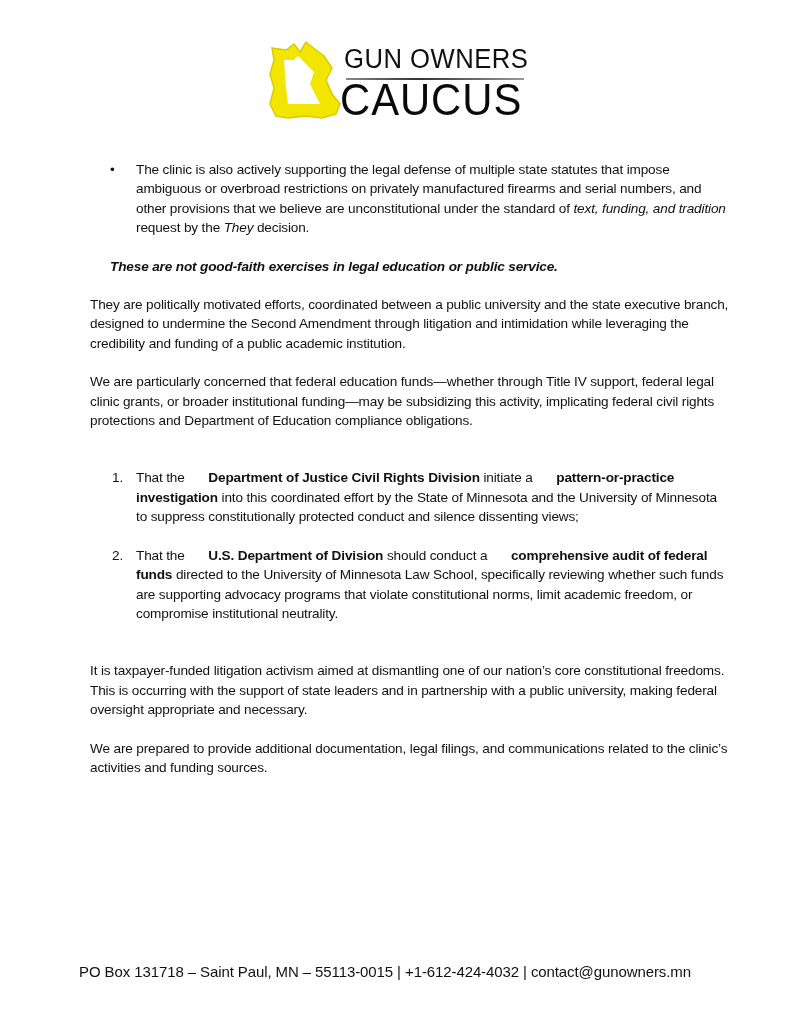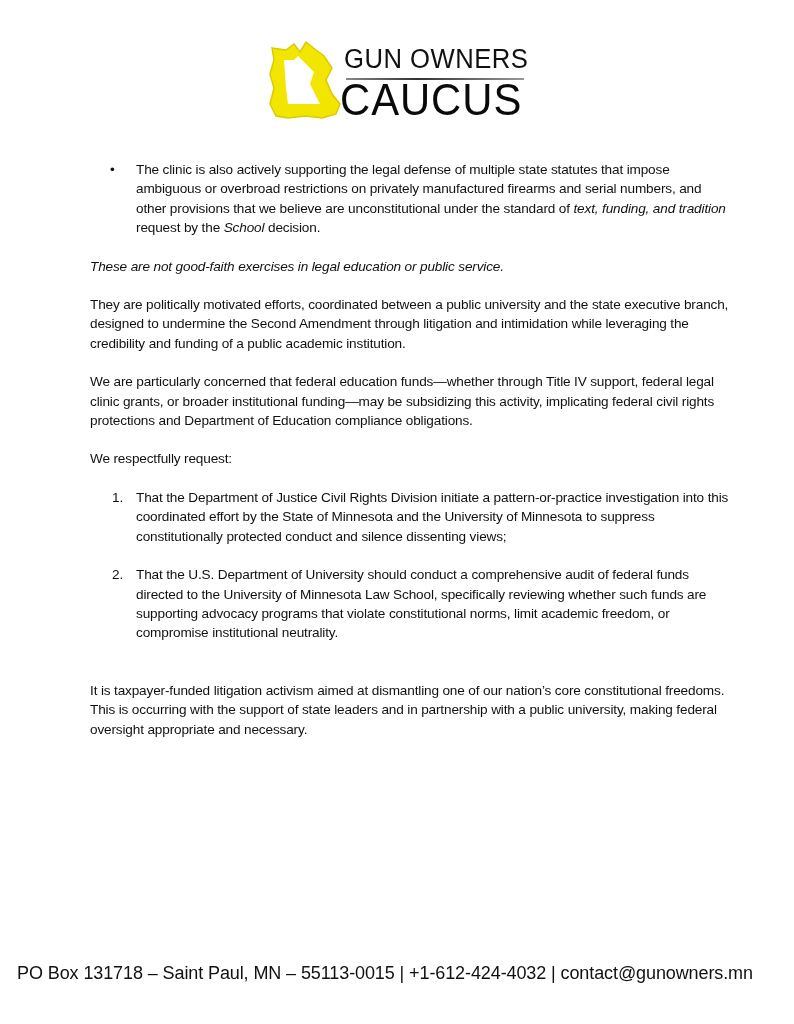--- a/index.html
+++ b/index.html
@@ -29,61 +29,61 @@
   .content {
     position: absolute; left: 90px; top: 160px; width: 640px;
     font-size: 13.6px; line-height: 19.4px; letter-spacing: -0.15px;
   }
   p { margin: 0; }
   .bullet-item { position: relative; padding-left: 46px; }
   .bullet-item .marker { position: absolute; left: 20px; top: 0; }
   .gap { height: 19px; }
   .num-item { position: relative; padding-left: 46px; }
   .num-item .marker { position: absolute; left: 22px; top: 0; }
-  b { font-weight: normal; }
+  b { font-weight: bold; margin-left: 20px; }
   .footer {
     position: absolute; left: 0; width: 770px; top: 963px; text-align: center;
-    font-size: 18px; letter-spacing: -0.1px; color: #111;
+    font-size: 15px; letter-spacing: -0.1px; color: #111;
   }
 </style>
 </head>
 <body>
 
 <div class="logo">
   <svg class="logo-mark" viewBox="0 0 80 82">
     <path d="M6,10 L20,12 L28,6 L34,14 L40,4 L50,12 L58,18 L66,30 L60,42 L66,56 L74,66 L70,76 L56,80 L40,78 L22,80 L10,78 L4,66 L8,50 L4,36 L8,22 Z" fill="#f2e600" stroke="#d8cc00" stroke-width="1.5"></path>
     <path d="M18,22 L28,22 L32,18 L40,26 L48,34 L44,46 L50,58 L54,66 L22,66 L20,50 Z" fill="#ffffff"></path>
   </svg>
   <div class="logo-top">GUN OWNERS</div>
   <div class="logo-rule"></div>
   <div class="logo-bottom">CAUCUS</div>
 </div>
 
 <div class="content">
   <div class="bullet-item">
     <span class="marker">•</span>
-    <p><span>The clinic is also actively supporting the legal defense of multiple state statutes that impose ambiguous or overbroad restrictions on privately manufactured firearms and serial numbers, and other provisions that we believe are unconstitutional under the standard of </span><i>text, funding, and tradition</i><span> request by the </span><i>School</i><span> decision.</span></p>
+    <p><span>The clinic is also actively supporting the legal defense of multiple state statutes that impose ambiguous or overbroad restrictions on privately manufactured firearms and serial numbers, and other provisions that we believe are unconstitutional under the standard of </span><i>text, funding, and tradition</i><span> request by the </span><i>They</i><span> decision.</span></p>
   </div>
   <div class="gap"></div>
   <p><b><i>These are not good-faith exercises in legal education or public service.</i></b></p>
   <div class="gap"></div>
   <p>They are politically motivated efforts, coordinated between a public university and the state executive branch, designed to undermine the Second Amendment through litigation and intimidation while leveraging the credibility and funding of a public academic institution.</p>
   <div class="gap"></div>
   <p>We are particularly concerned that federal education funds—whether through Title IV support, federal legal clinic grants, or broader institutional funding—may be subsidizing this activity, implicating federal civil rights protections and Department of Education compliance obligations.</p>
   <div class="gap"></div>
-  <p><b>We respectfully request:</b></p>
   <div class="gap"></div>
   <div class="num-item">
     <span class="marker">1.</span>
     <p><span>That the </span><b>Department of Justice Civil Rights Division</b><span> initiate a </span><b>pattern-or-practice investigation</b><span> into this coordinated effort by the State of Minnesota and the University of Minnesota to suppress constitutionally protected conduct and silence dissenting views;</span></p>
   </div>
   <div class="gap"></div>
   <div class="num-item">
     <span class="marker">2.</span>
-    <p><span>That the </span><b>U.S. Department of University</b><span> should conduct a </span><b>comprehensive audit of federal funds</b><span> directed to the University of Minnesota Law School, specifically reviewing whether such funds are supporting advocacy programs that violate constitutional norms, limit academic freedom, or compromise institutional neutrality.</span></p>
+    <p><span>That the </span><b>U.S. Department of Division</b><span> should conduct a </span><b>comprehensive audit of federal funds</b><span> directed to the University of Minnesota Law School, specifically reviewing whether such funds are supporting advocacy programs that violate constitutional norms, limit academic freedom, or compromise institutional neutrality.</span></p>
   </div>
   <div class="gap"></div>
   <div class="gap"></div>
   <p>It is taxpayer-funded litigation activism aimed at dismantling one of our nation’s core constitutional freedoms. This is occurring with the support of state leaders and in partnership with a public university, making federal oversight appropriate and necessary.</p>
   <div class="gap"></div>
+  <p>We are prepared to provide additional documentation, legal filings, and communications related to the clinic’s activities and funding sources.</p>
 </div>
 
 <div class="footer">PO Box 131718 – Saint Paul, MN – 55113-0015 | +1-612-424-4032 | contact@gunowners.mn</div>
 
 </body></html>

